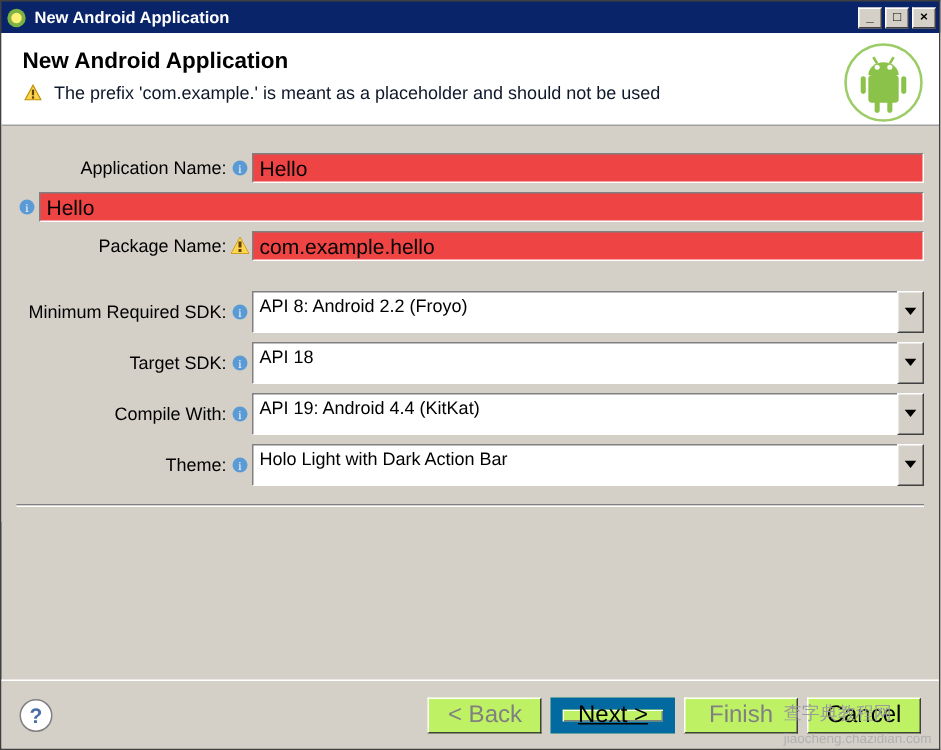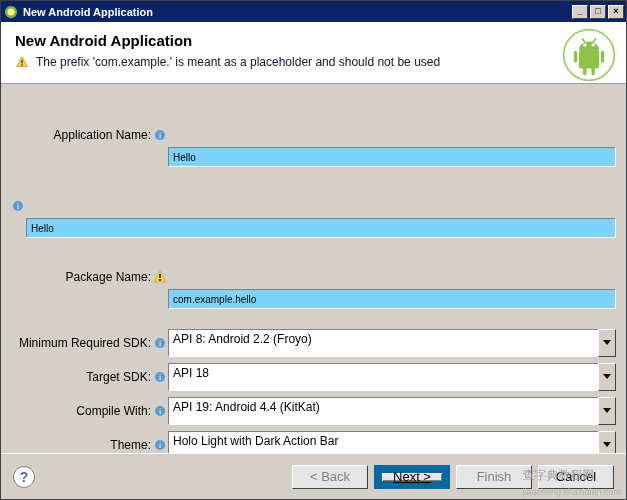--- a/index.html
+++ b/index.html
@@ -89,23 +89,23 @@
   .info-icon, .warn-icon-s {
     width: 12px; height: 12px;
     display: inline-flex; align-items: center; justify-content: center;
     margin: 0 2px 0 1px;
     flex-shrink: 0;
   }
   input.text {
     flex: 1;
     height: 20px;
     border: 1px solid; border-color: #808080 #fff #fff #808080;
-    background: #7dd3fc;
+    background: #ef4444;
     padding: 2px 4px;
-    font-family: inherit; font-size: 10px; margin-top: 45px;
+    font-family: inherit; font-size: 14px;
   }
   .combo {
     flex: 1;
     display: flex;
     height: 28px;
   }
   .combo .cval {
     flex: 1;
     border: 1px solid; border-color: #808080 #fff #fff #808080;
     border-right: none;
@@ -143,24 +143,24 @@
     border-radius: 50%;
     background: #fff;
     display: flex; align-items: center; justify-content: center;
     color: #4a6da7; font-weight: bold; font-size: 14px;
   }
   .footer .spacer { flex: 1; }
   .btn {
     min-width: 76px;
     height: 24px;
     border: 1px solid; border-color: #fff #404040 #404040 #fff;
-    background: #e5e5e5;
+    background: #bef264;
     margin-left: 6px;
     display: flex; align-items: center; justify-content: center;
-    font-size: 13px;
+    font-size: 16px;
     padding: 0 10px;
   }
   .btn.default {
     border: 8px solid #0369a1;
     box-shadow: inset 1px 1px #fff, inset -1px -1px #808080;
   }
   .btn.disabled { color: #808080; }
   .watermark {
     position: absolute;
     right: 6px; bottom: 2px;

